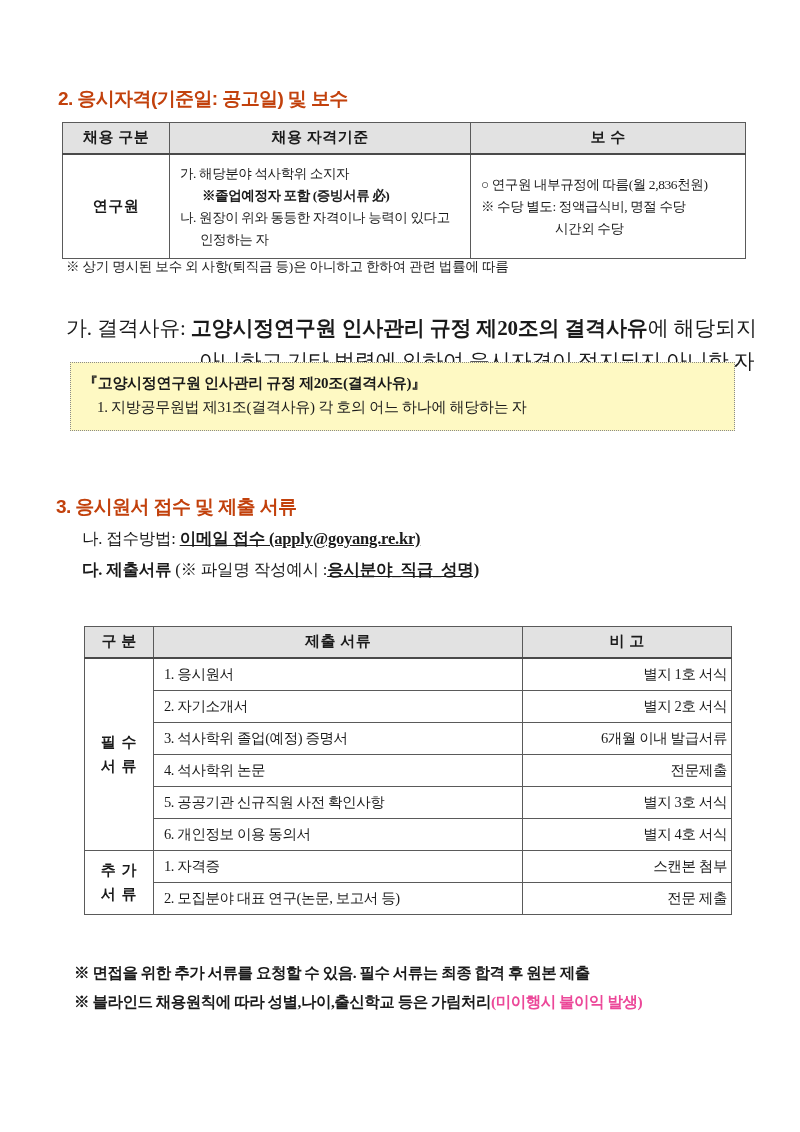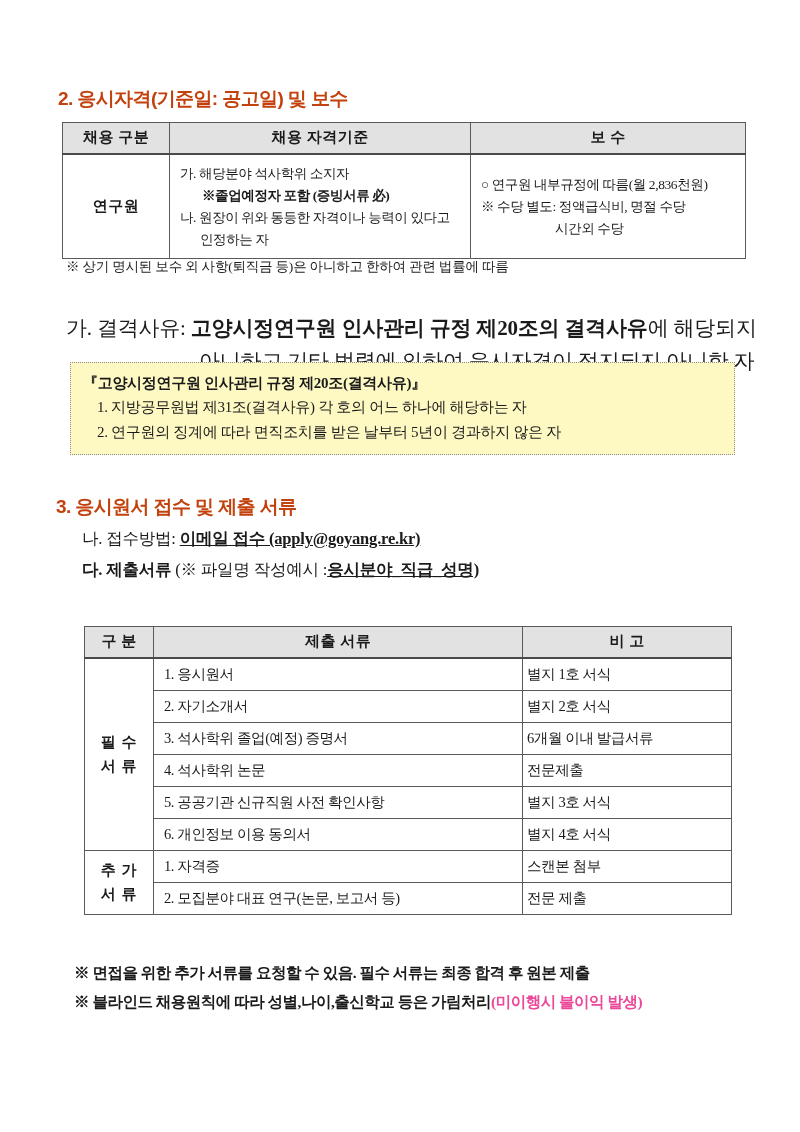--- a/index.html
+++ b/index.html
@@ -160,21 +160,21 @@
     line-height: 1.55;
     padding: 0 2px;
     margin-top: 32px;
   }
   #table-documents td.doc {
     padding: 6px 6px 6px 10px;
     text-align: left;
     font-size: 14.5px;
   }
   #table-documents td.note {
-    text-align: left;
+    text-align: right;
     font-size: 14.5px;
     padding: 6px 4px;
   }
   #table-documents tr.sep-top td { border-top: 1.6px solid #4a4a4a; }
 
   
   #footer-notes {
     position: absolute;
     left: 74px;
     top: 958px;
@@ -225,21 +225,20 @@
     <div class="l1">
       <span>가. 결격사유:</span>
       <span class="strong">고양시정연구원 인사관리 규정 제20조의 결격사유</span><span>에 해당되지</span>
     </div>
     <div class="l2">아니하고 기타 법령에 의하여 응시자격이 정지되지 아니한 자</div>
   </div>
 
   <div id="regulation-box">
     <div class="reg-title">『고양시정연구원 인사관리 규정 제20조(결격사유)』</div>
     <div class="reg-item">1. 지방공무원법 제31조(결격사유) 각 호의 어느 하나에 해당하는 자</div>
-    <div class="reg-item">2. 연구원의 징계에 따라 면직조치를 받은 날부터 5년이 경과하지 않은 자</div>
   </div>
 
   <div id="heading-3" class="section-heading">3. 응시원서 접수 및 제출 서류</div>
 
   <div id="apply-list">
     <div class="row">
       <span class="lbl">나. 접수방법:</span>
       <span class="ul b">이메일 접수 (apply@goyang.re.kr)</span>
     </div>
     <div class="row">

